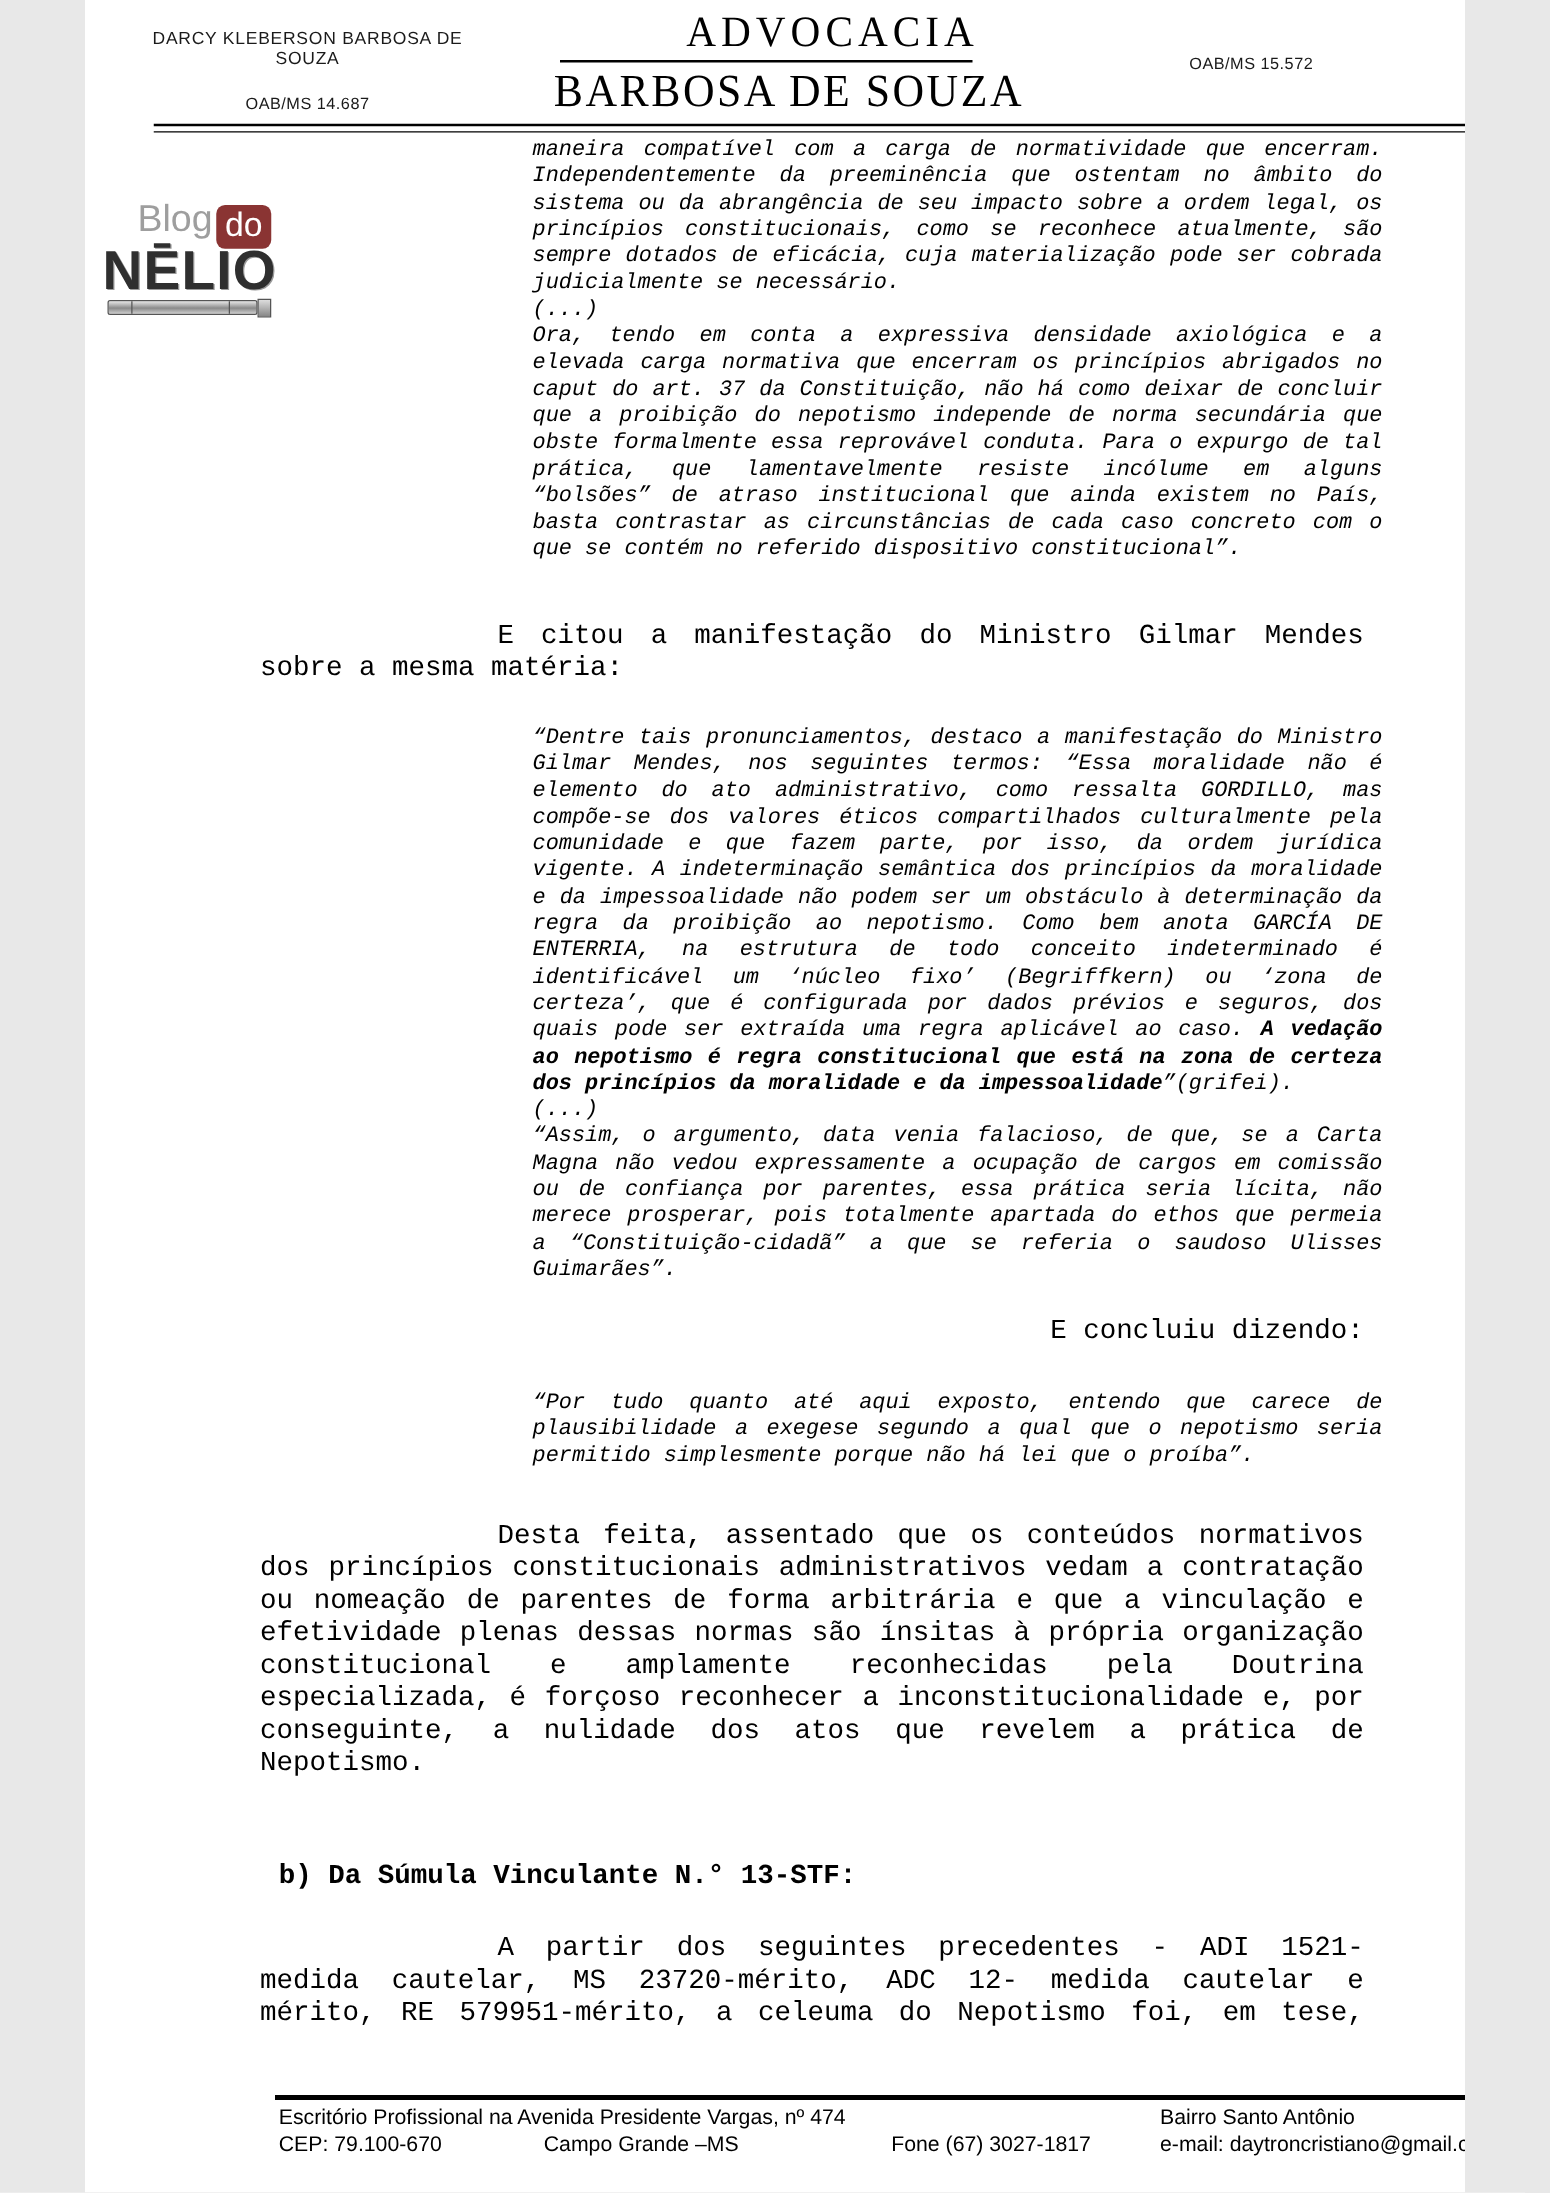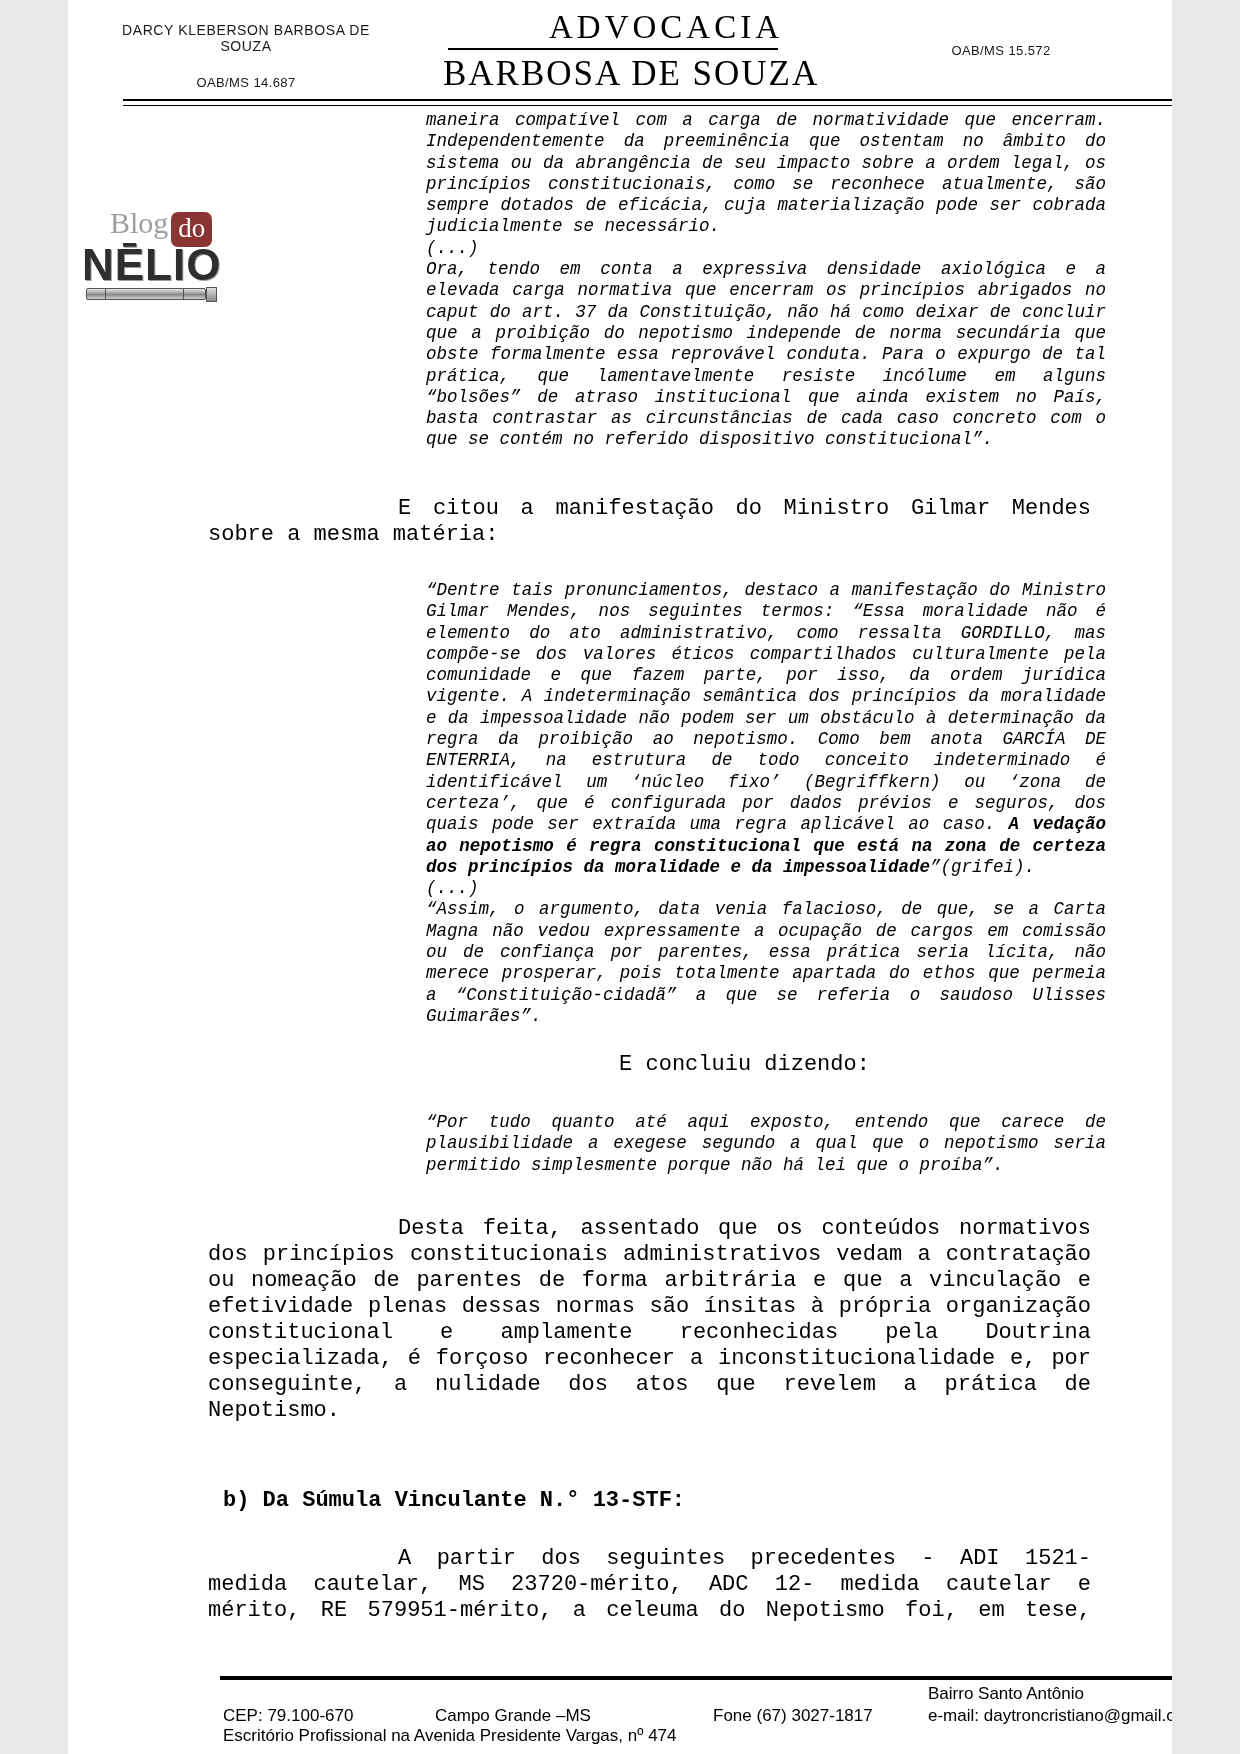--- a/index.html
+++ b/index.html
@@ -39,21 +39,21 @@
     font-size:35px; letter-spacing:2px; margin-top:3px; transform:scaleY(1.05);
   }
 
   .rule-double {
     position:absolute; left:55px; top:99px; width:1130px; height:4px;
     border-top:2px solid #000; border-bottom:1px solid #000;
   }
 
   
   .logo { position:absolute; left:14px; top:160px; width:150px; }
-  .logo-top { font-family:Liberation Serif, serif; color:#9e9e9e; font-size:30px; line-height:30px; padding-left:28px;margin-top:48px; }
+  .logo-top { font-family:Liberation Sans, sans-serif; color:#9e9e9e; font-size:30px; line-height:30px; padding-left:28px; }
   .logo-top .badge {
     display:inline-block; color:#fff; border-radius:7px;
     padding:3px 7px 5px 7px; font-size:27px; line-height:27px; margin-left:3px;
     position:relative; top:4px;
   }
   .logo-nelio {
     font-family:"Liberation Sans", sans-serif; font-weight:bold;
     font-size:44px; line-height:40px; letter-spacing:1px; color:#2f2f2f;
     text-shadow:1px 1px 0 #9a9a9a; margin-top:2px;
   }
@@ -156,35 +156,35 @@
   </div>
 
   <div class="bodypara indent" style="top:496px;">E citou a manifestação do Ministro Gilmar Mendes sobre a mesma matéria:</div>
 
   <div class="quote" style="top:580px;">
     <p><span>“Dentre tais pronunciamentos, destaco a manifestação do Ministro Gilmar Mendes, nos seguintes termos: “Essa moralidade não é elemento do ato administrativo, como ressalta GORDILLO, mas compõe-se dos valores éticos compartilhados culturalmente pela comunidade e que fazem parte, por isso, da ordem jurídica vigente. A indeterminação semântica dos princípios da moralidade e da impessoalidade não podem ser um obstáculo à determinação da regra da proibição ao nepotismo. Como bem anota GARCÍA DE ENTERRIA, na estrutura de todo conceito indeterminado é identificável um ‘núcleo fixo’ (Begriffkern) ou ‘zona de certeza’, que é configurada por dados prévios e seguros, dos quais pode ser extraída uma regra aplicável ao caso. </span><b>A vedação ao nepotismo é regra constitucional que está na zona de certeza dos princípios da moralidade e da impessoalidade</b><span>”(grifei).</span></p>
     <p class="ellipsis">(...)</p>
     <p>“Assim, o argumento, data venia falacioso, de que, se a Carta Magna não vedou expressamente a ocupação de cargos em comissão ou de confiança por parentes, essa prática seria lícita, não merece prosperar, pois totalmente apartada do ethos que permeia a “Constituição-cidadã” a que se referia o saudoso Ulisses Guimarães”.</p>
   </div>
 
-  <div class="bodypara indent" style="top:1052px; text-align:center;">E concluiu dizendo:</div>
+  <div class="bodypara indent" style="top:1052px; text-align:right;">E concluiu dizendo:</div>
 
   <div class="quote" style="top:1112px;">
     <p>“Por tudo quanto até aqui exposto, entendo que carece de plausibilidade a exegese segundo a qual que o nepotismo seria permitido simplesmente porque não há lei que o proíba”.</p>
   </div>
 
   <div class="bodypara indent" style="top:1216px;">Desta feita, assentado que os conteúdos normativos dos princípios constitucionais administrativos vedam a contratação ou nomeação de parentes de forma arbitrária e que a vinculação e efetividade plenas dessas normas são ínsitas à própria organização constitucional e amplamente reconhecidas pela Doutrina especializada, é forçoso reconhecer a inconstitucionalidade e, por conseguinte, a nulidade dos atos que revelem a prática de Nepotismo.</div>
 
   <div class="heading-b">b) Da Súmula Vinculante N.° 13-STF:</div>
 
   <div class="bodypara indent just-last" style="top:1546px;">A partir dos seguintes precedentes - ADI 1521- medida cautelar, MS 23720-mérito, ADC 12- medida cautelar e mérito, RE 579951-mérito, a celeuma do Nepotismo foi, em tese,</div>
 
   <div class="footer-rule"></div>
 
-  <div class="ftext f-r1" style="left:155px;margin-top:42px;">Escritório Profissional na Avenida Presidente Vargas, nº 474</div>
+  <div class="ftext f-r1" style="left:155px;">Escritório Profissional na Avenida Presidente Vargas, nº 474</div>
   <div class="ftext f-r1" style="left:860px;">Bairro Santo Antônio</div>
 
   <div class="ftext f-r2" style="left:155px;">CEP: 79.100-670</div>
   <div class="ftext f-r2" style="left:367px;">Campo Grande –MS</div>
   <div class="ftext f-r2" style="left:645px;">Fone (67) 3027-1817</div>
   <div class="ftext f-r2" style="left:860px;">e-mail: daytroncristiano@gmail.com</div>
 
   <div class="pagebox">
     <div class="num">19</div>
     <div class="fold"></div>

